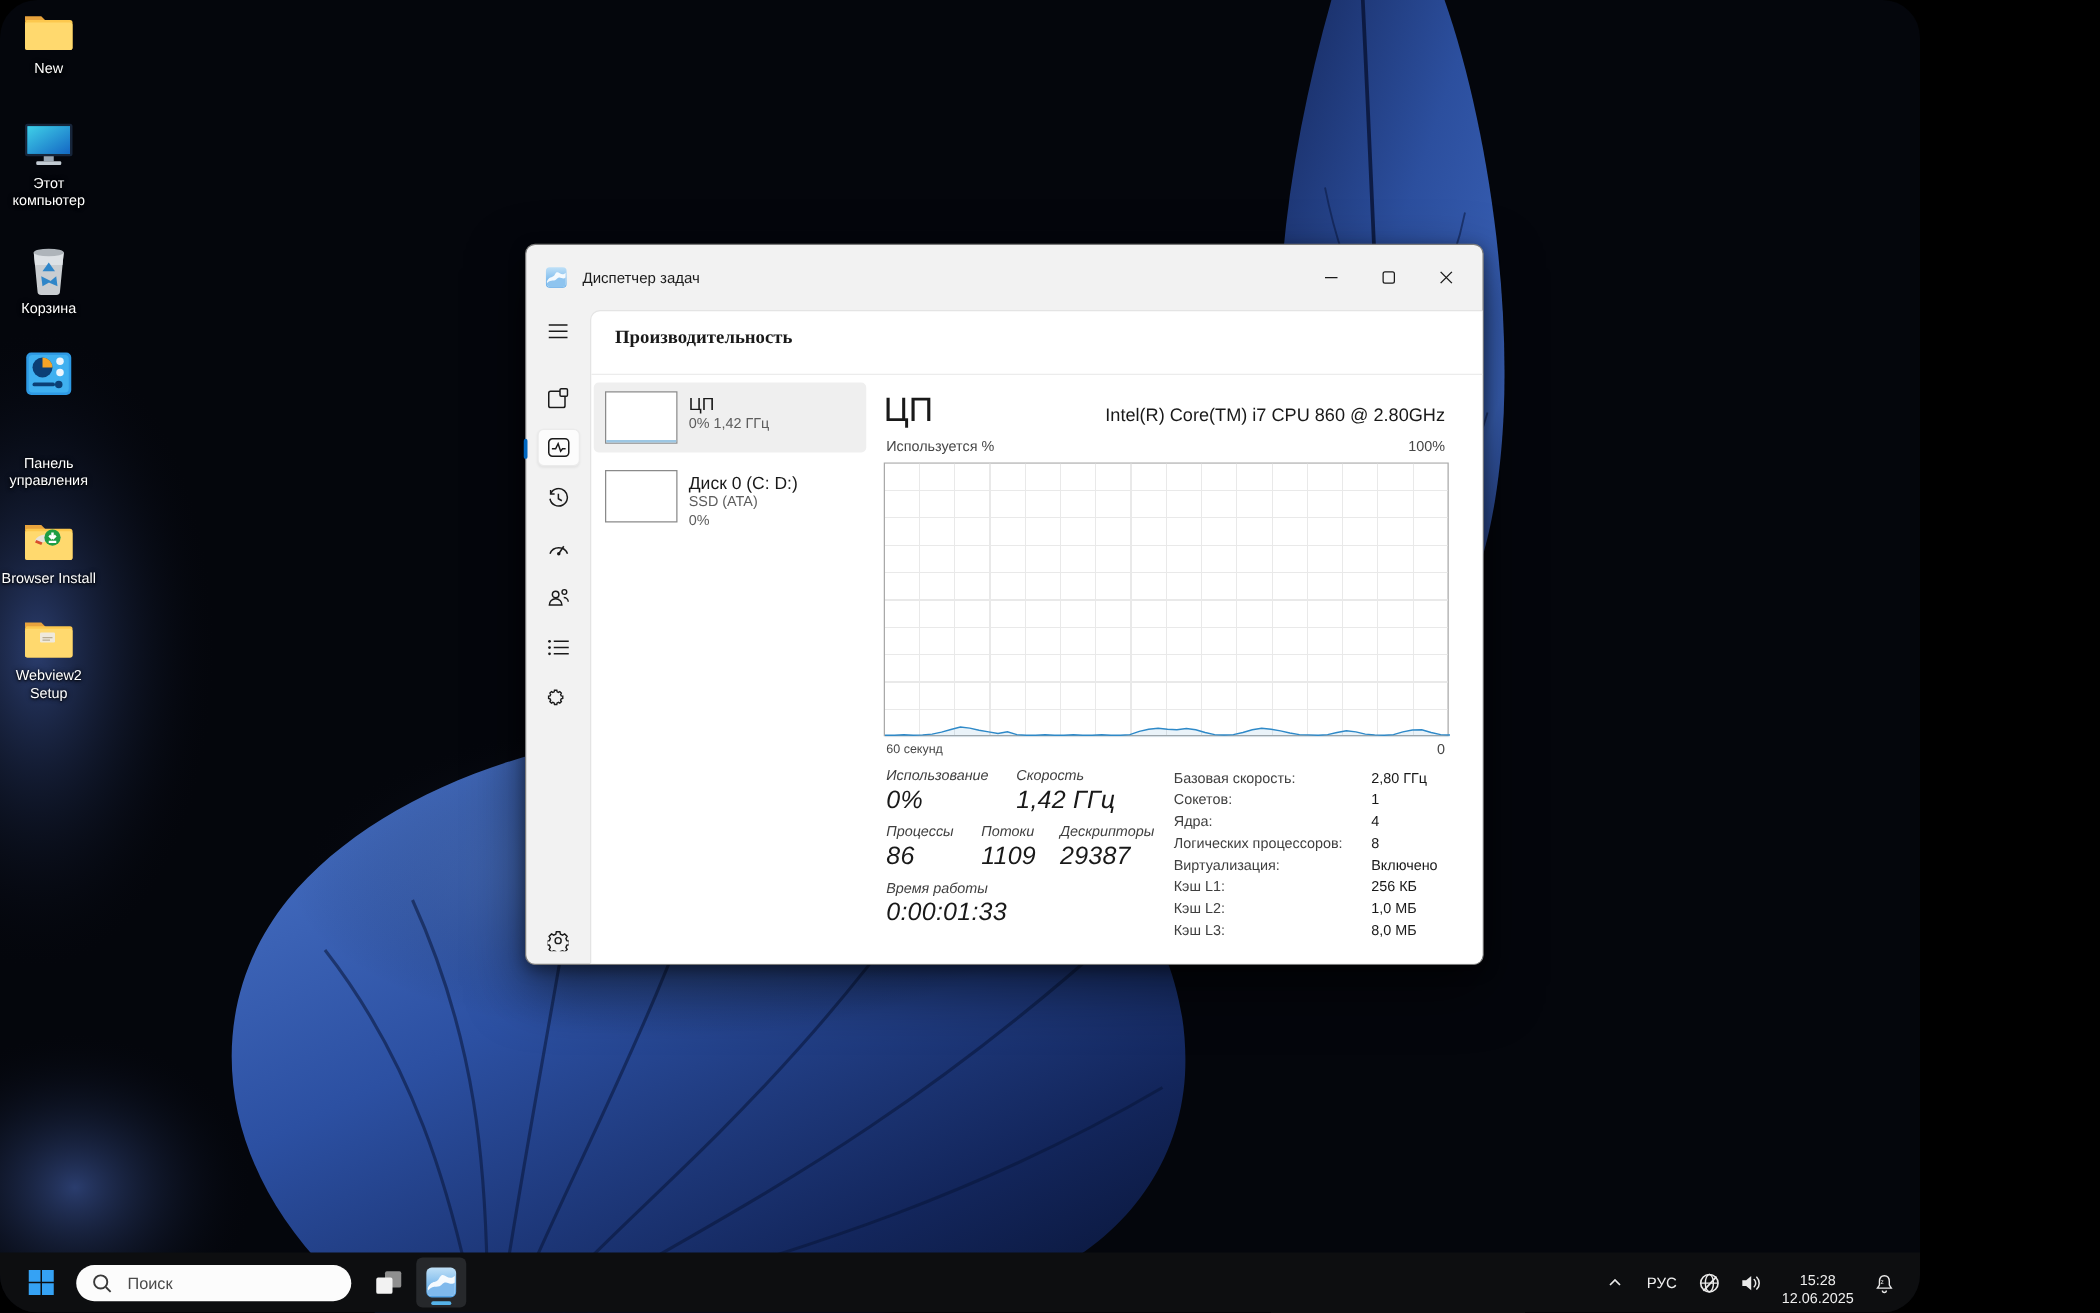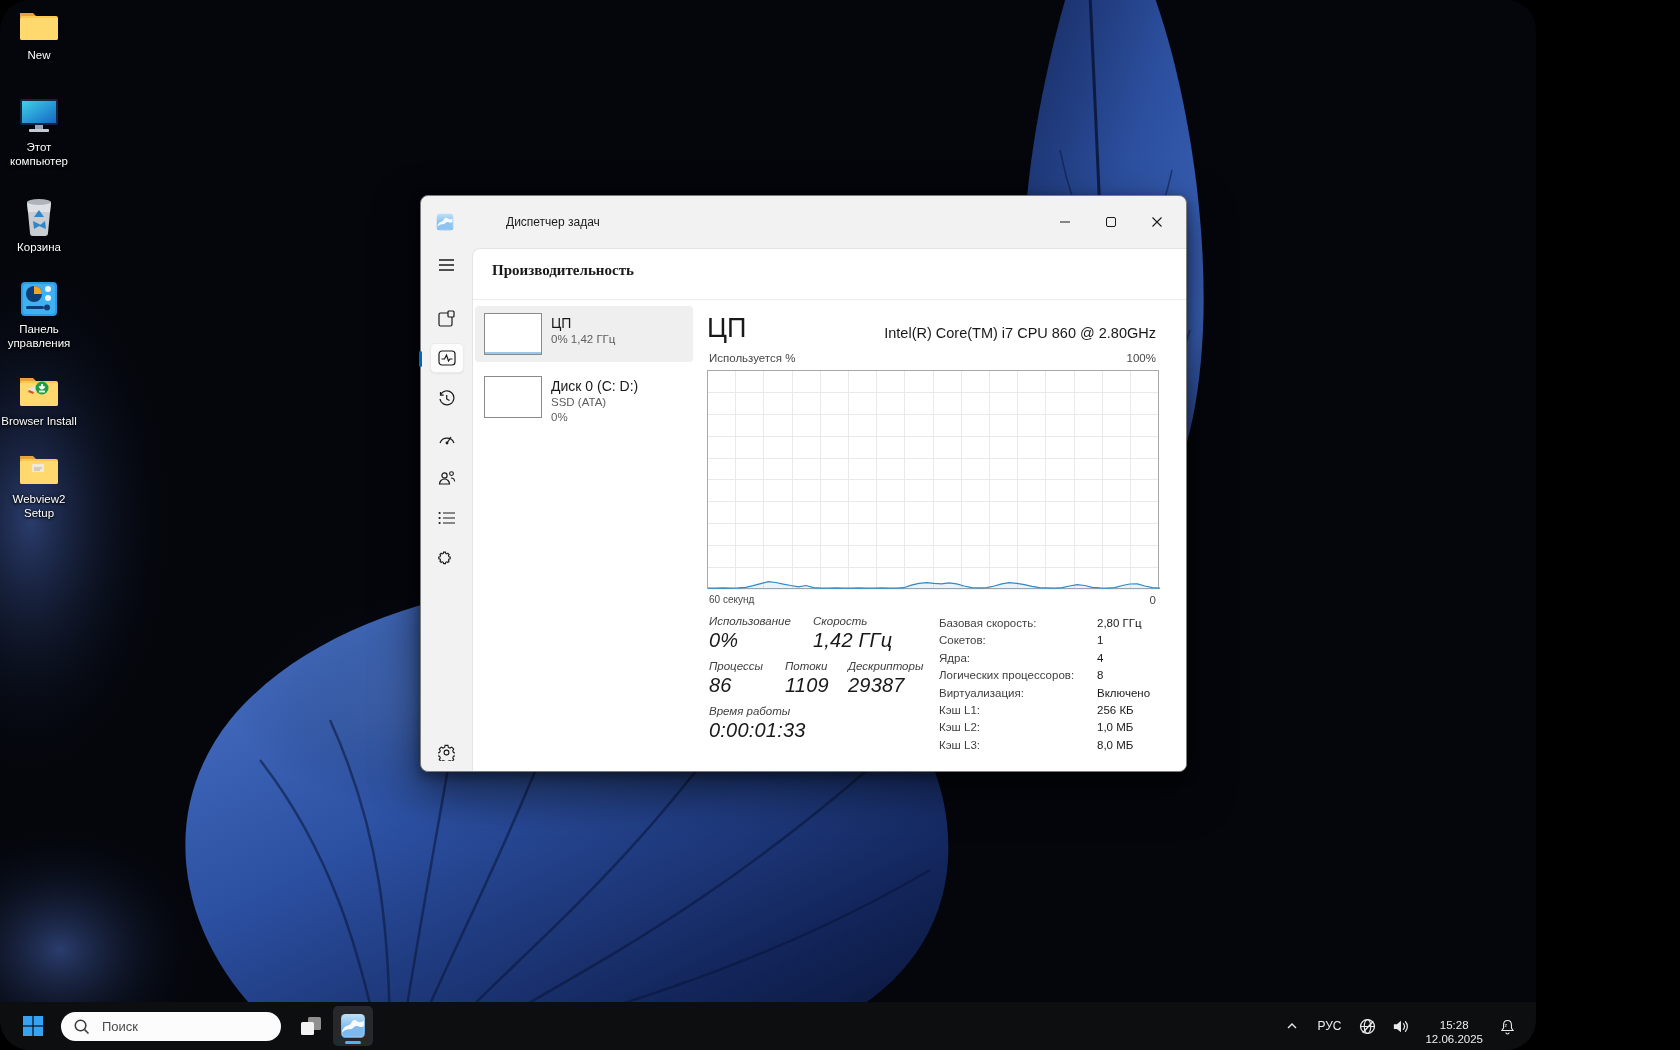--- a/index.html
+++ b/index.html
@@ -8,27 +8,27 @@
          font-family:"Liberation Sans","DejaVu Sans",sans-serif;color:#1a1a1a;border-radius:30px;}
   .bg-svg{position:absolute;inset:0;}
 
   
   .dicons{position:absolute;left:0;top:6px;width:78px;display:flex;flex-direction:column;}
   .dicon{width:78px;display:flex;flex-direction:column;align-items:center;text-align:center;
          cursor:default;}
   .dicon .dlabel{margin-top:4px;font-size:11.5px;line-height:14px;color:#fff;
          text-shadow:0 1px 2px #000,0 0 4px rgba(0,0,0,.9);}
   .sp-new{margin-top:2px;} .sp-comp{margin-top:34px;} .sp-bin{margin-top:28px;}
-  .sp-cpl{margin-top:26px;} .sp-brw{margin-top:22px;} .sp-wv{margin-top:22px;}
+  .sp-cpl{margin-top:26px;gap:42px;} .sp-brw{margin-top:22px;} .sp-wv{margin-top:22px;}
 
   
   .tmwin{position:absolute;left:420px;top:195px;width:767px;height:577px;
          background:#f2f2f2;border-radius:8px;border:1px solid #7b7b7b;
          box-shadow:0 18px 45px rgba(0,0,0,.55), 0 4px 12px rgba(0,0,0,.4);}
-  .titlebar{position:absolute;left:0;top:0;right:0;height:52px;display:flex;align-items:center;gap:40px;}
+  .titlebar{position:absolute;left:0;top:0;right:0;height:52px;display:flex;align-items:center;}
   .tb-appicon{margin-left:15px;width:18px;height:18px;}
   .tb-title{margin-left:12px;font-size:12px;color:#1b1b1b;}
   .tb-controls{position:absolute;right:6px;top:0;height:52px;display:flex;align-items:center;}
   .tb-btn{width:46px;height:36px;display:flex;align-items:center;justify-content:center;}
 
   .navrail{position:absolute;left:0;top:52px;bottom:0;width:51px;display:flex;
            flex-direction:column;align-items:center;}
   .nav-btn{position:relative;width:34px;height:30px;display:flex;align-items:center;
            justify-content:center;border-radius:5px;margin:5px 0;}
   .nav-btn.hamb{margin-top:2px;margin-bottom:18px;}

